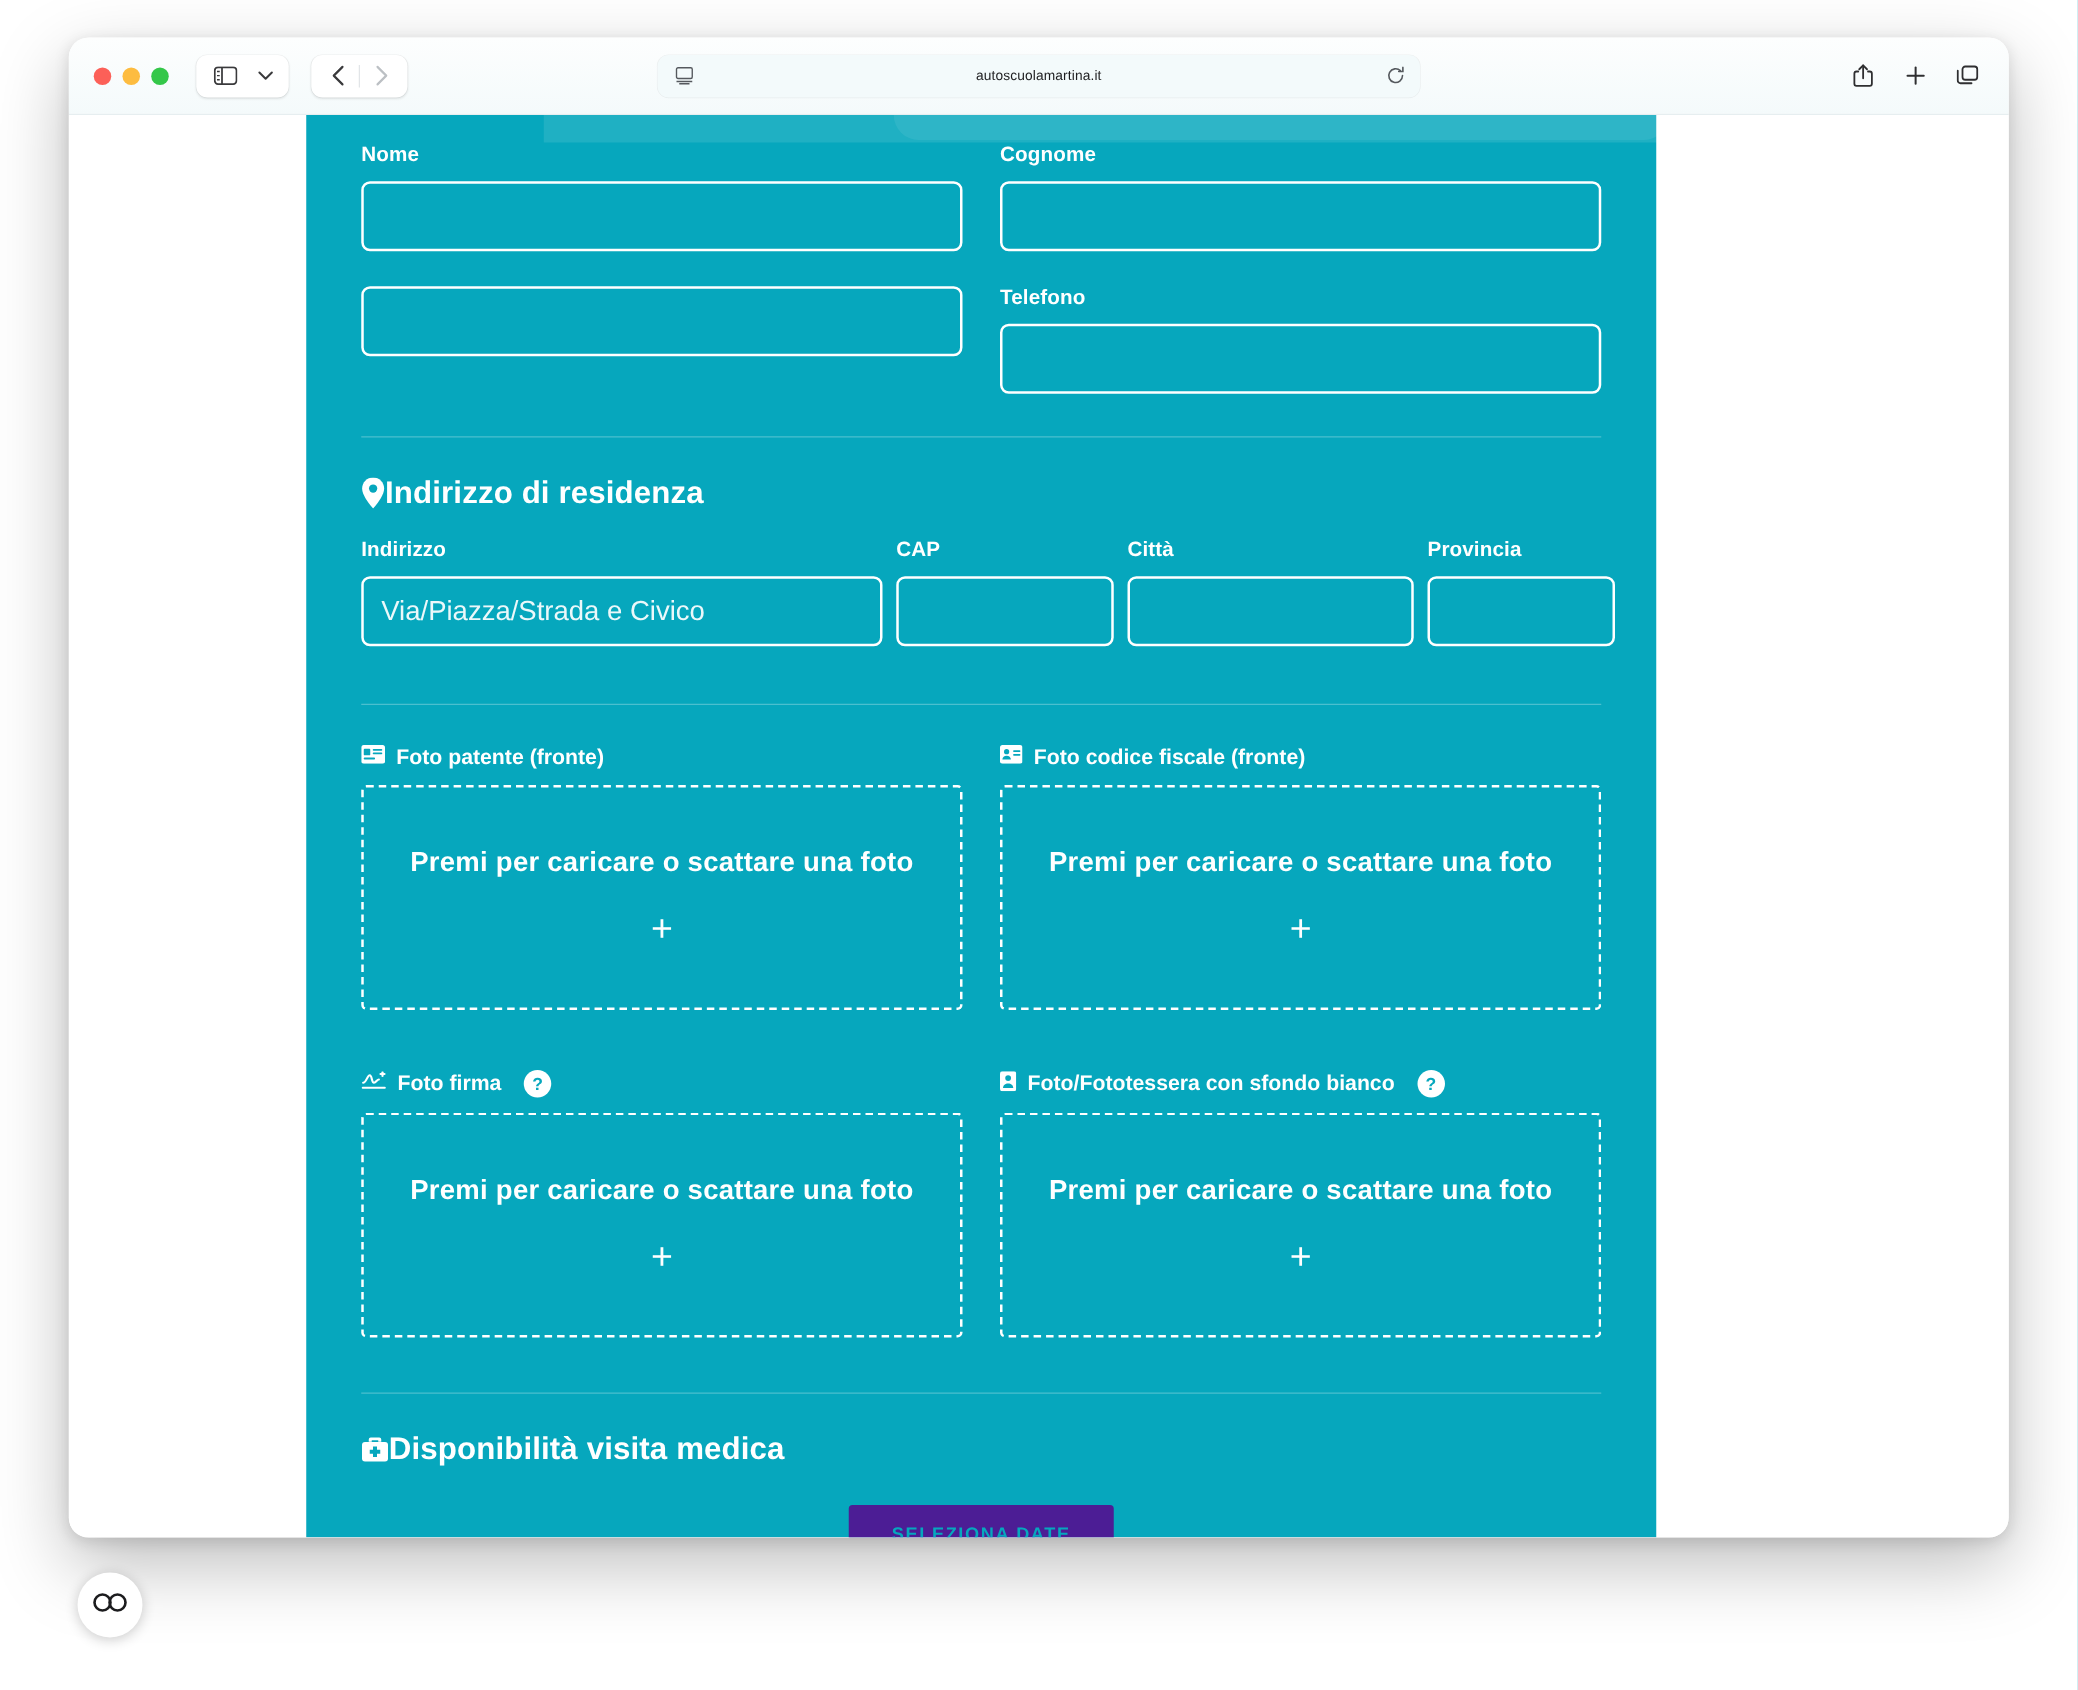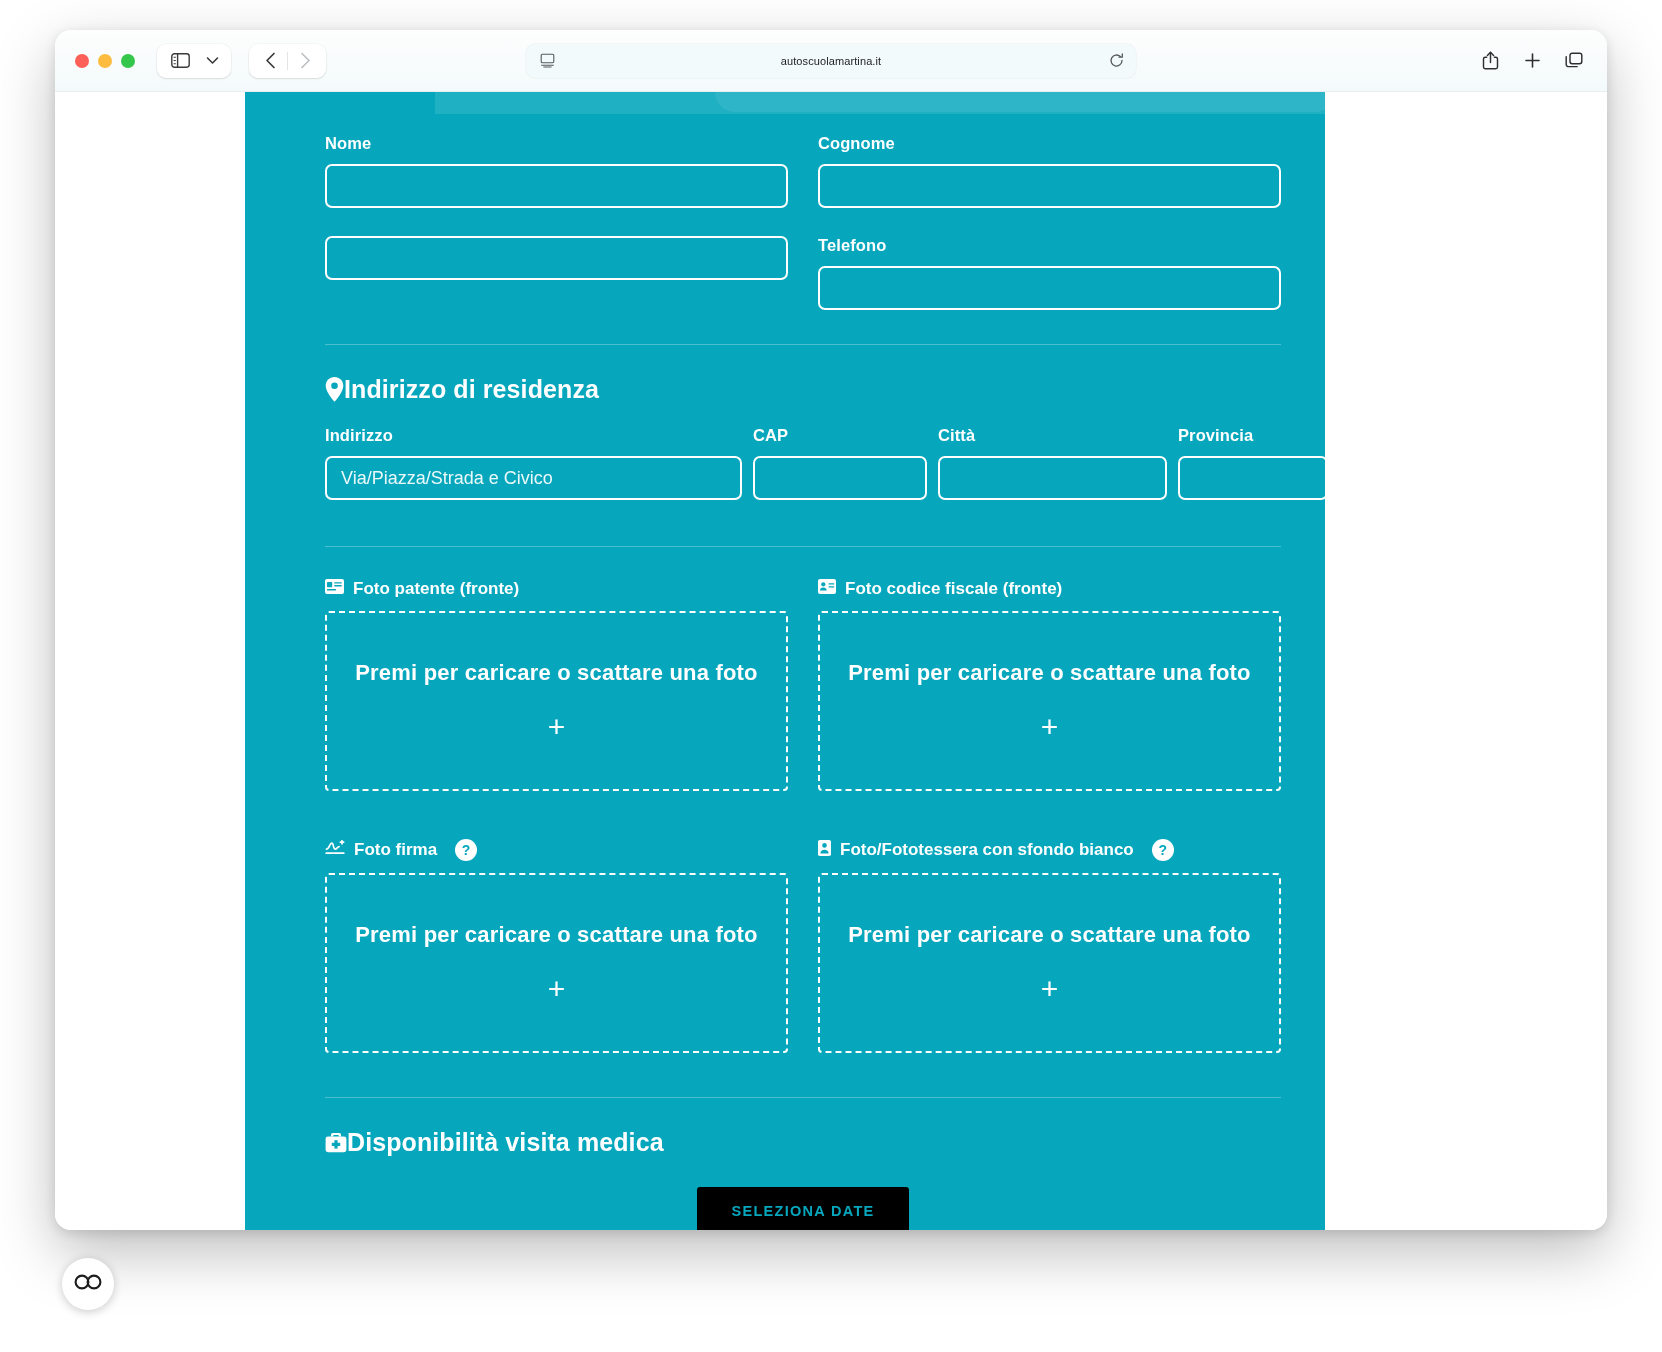--- a/index.html
+++ b/index.html
@@ -168,26 +168,26 @@
   .fld-label {
     font-size: 16.5px;
     font-weight: 700;
     letter-spacing: 0.1px;
     margin-bottom: 11px;
     display: block;
   }
 
   .fld-input {
     width: 100%;
-    height: 44px;
+    height: 56px;
     background: transparent;
     border: 2px solid #ffffff;
     border-radius: 7px;
     color: #ffffff;
-    font-size: 18px;
+    font-size: 22px;
     font-family: "Liberation Sans", sans-serif;
     padding: 0 14px;
     outline: none;
   }
   .fld-input::placeholder { color: rgba(255,255,255,0.92); }
 
   .row-gap { height: 28px; }
 
   .divider {
     height: 1px;
@@ -255,21 +255,21 @@
   }
   .dz-text { font-size: 22px; font-weight: 700; letter-spacing: 0.2px; }
   .dz-plus { font-size: 30px; font-weight: 300; line-height: 1; }
 
   .upload-row-gap { height: 48px; }
 
   
   .btn-primary {
     display: block;
     margin: 30px auto 0 auto;
-    background: #000000;
+    background: #4c1d95;
     color: #06a7bd;
     border: none;
     border-radius: 3px;
     padding: 16px 34px;
     font-size: 14.5px;
     font-weight: 700;
     letter-spacing: 1.3px;
     font-family: "Liberation Sans", sans-serif;
     cursor: pointer;
   }
@@ -377,21 +377,21 @@
       </div>
     </div>
 
     <div id="viewport">
 
       <div id="page-column">
 
         <div id="page-top-fade"></div>
         <div id="page-top-pill"></div>
 
-        <div class="content" style="padding-top:42px;margin-left:36px;">
+        <div class="content" style="padding-top:23px;">
 
           <div class="field-grid">
             <div class="field">
               <label class="fld-label">Nome</label>
               <input class="fld-input" type="text" placeholder="" style="">
             </div>
             <div class="field">
               <label class="fld-label">Cognome</label>
               <input class="fld-input" type="text" placeholder="" style="">
             </div>

